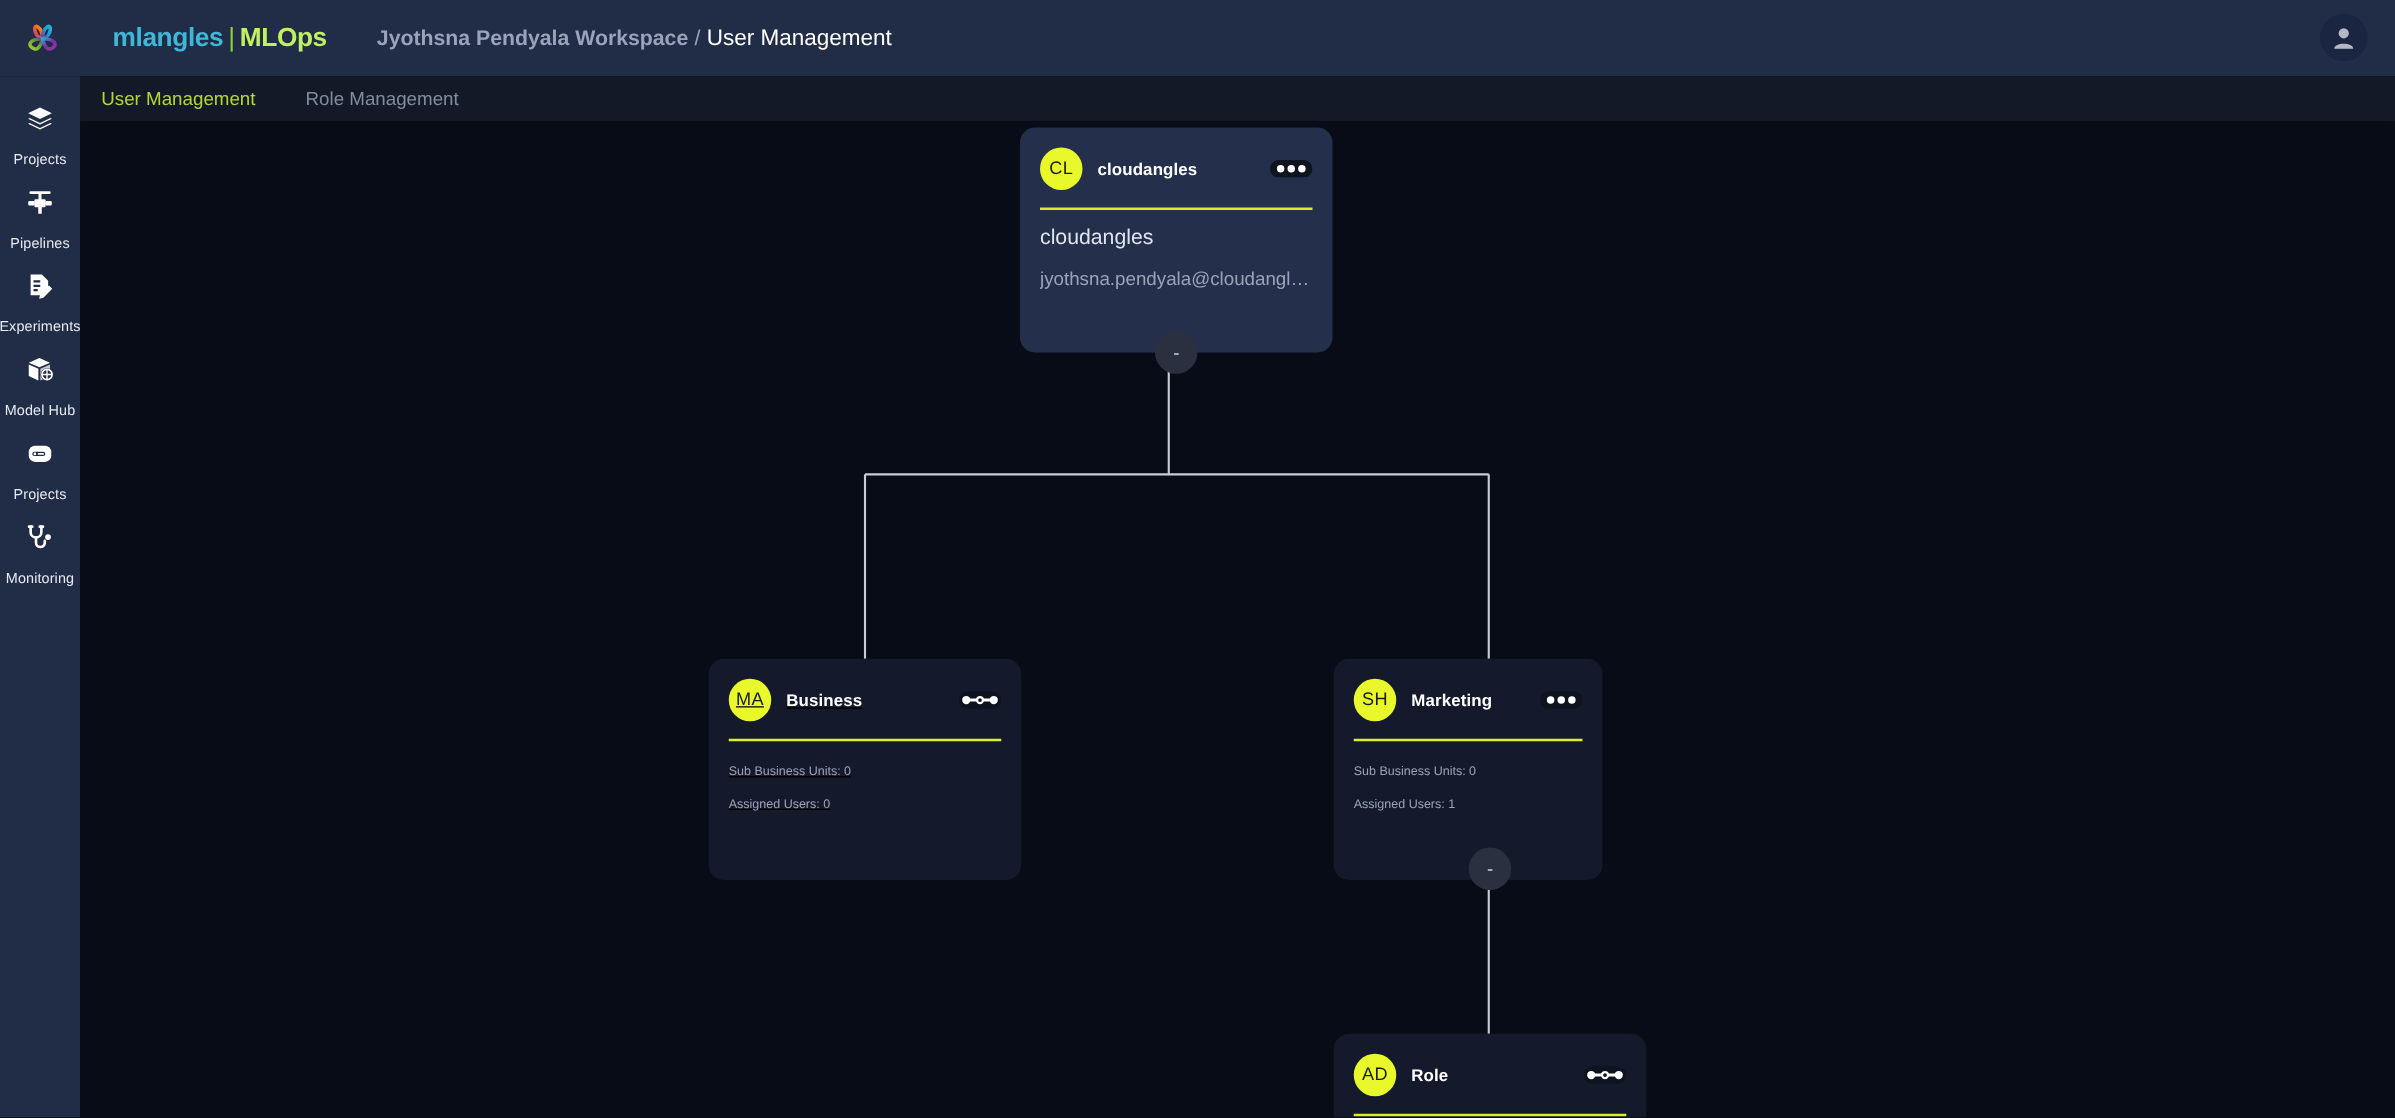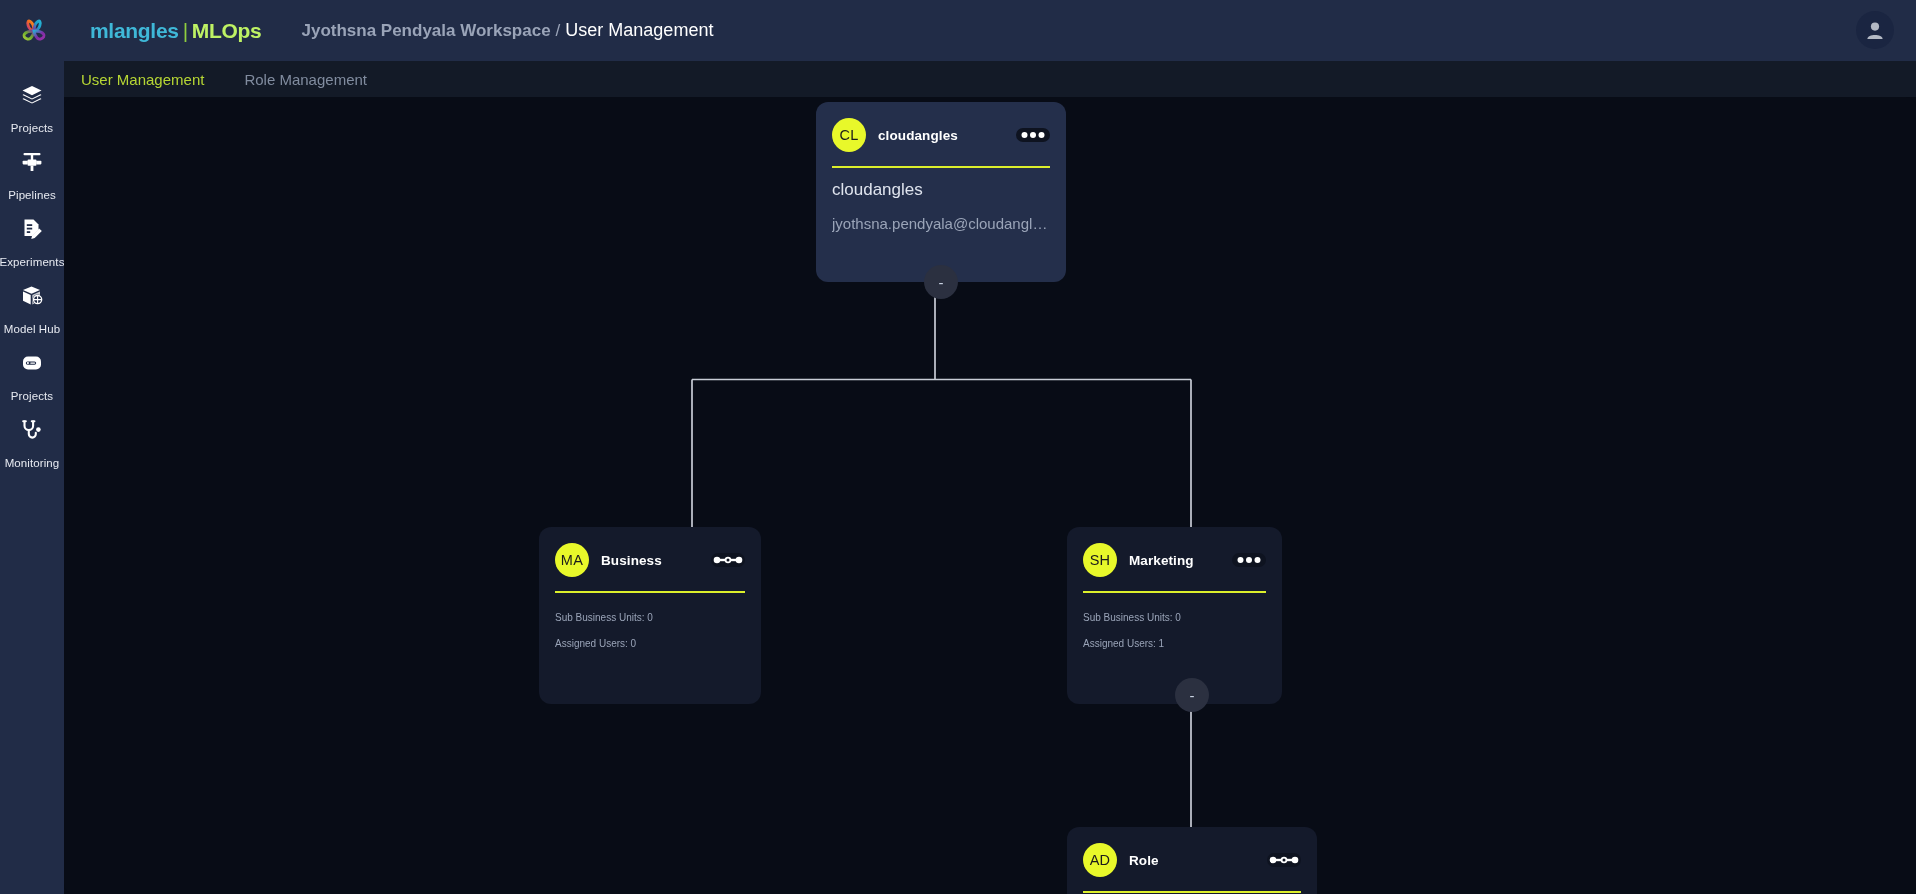--- a/index.html
+++ b/index.html
@@ -282,21 +282,21 @@
         </svg>
       </div>
       <div class="card-rule"></div>
       <div class="card-body">
         <div class="card-name">cloudangles</div>
         <div class="card-email">jyothsna.pendyala@cloudangle...</div>
       </div>
       <div class="collapse-btn" style="left:108px; top:163px;">-</div>
     </div>
 
-    <div class="card child" style="left:475px; top:430px; width:222px; height:177px;">
+    <div class="card child" style="left:503px; top:430px; width:250px; height:177px;text-decoration:underline;">
       <div class="card-head">
         <div class="card-avatar">MA</div>
         <div class="card-title">Business</div>
         <svg class="card-menu" width="34" height="14" viewBox="0 0 34 14">
           <rect x="0" y="0" width="34" height="14" rx="7" fill="#0e1320"></rect>
           <path d="M6 7 H 28" stroke="#ffffff" stroke-width="2.4"></path>
           <circle cx="6" cy="7" r="3.3" fill="#ffffff"></circle>
           <circle cx="17" cy="7" r="3.3" fill="#ffffff"></circle>
           <circle cx="28" cy="7" r="3.3" fill="#ffffff"></circle>
           <circle cx="17" cy="7" r="1.5" fill="#0e1320"></circle>

